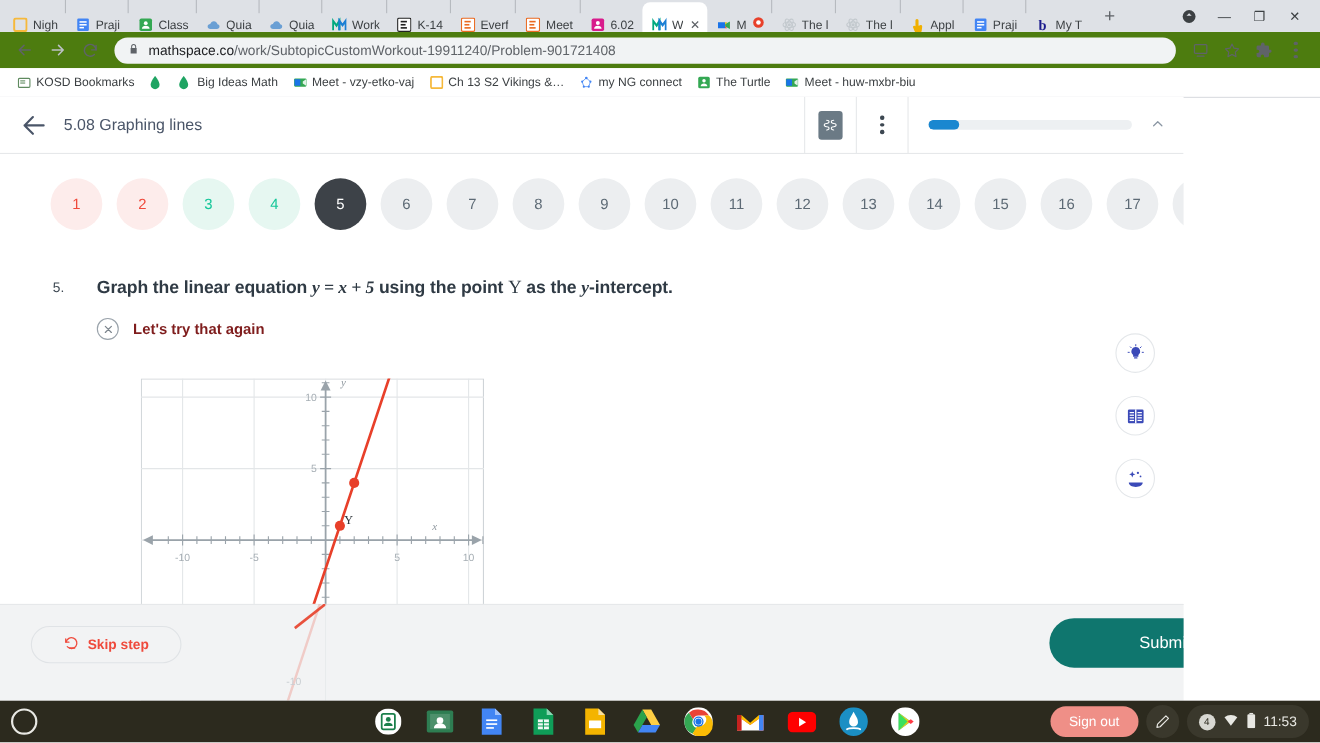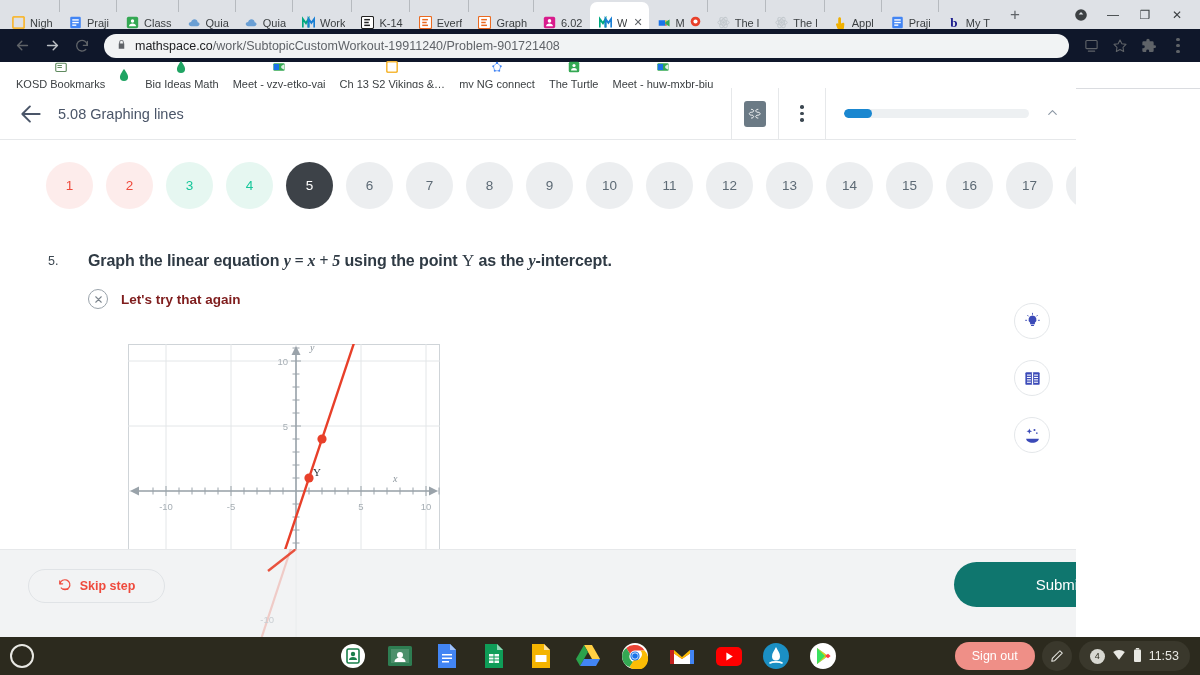--- a/index.html
+++ b/index.html
@@ -29,33 +29,33 @@
   .favicon { width:13px; height:13px; flex:0 0 13px; border-radius:2px;
              display:flex; align-items:center; justify-content:center;
              font-size:9px; font-weight:bold; color:#fff; line-height:1; }
   .tab-close { font-size:11px; color:#5f6368; margin-left:1px; }
   .newtab { width:26px; height:26px; display:flex; align-items:center; justify-content:center;
             font-size:17px; color:#5f6368; margin-left:6px; margin-bottom:1px; }
   .winctl { position:absolute; right:0; top:0; height:29px; display:flex; align-items:center; gap:2px; padding-right:8px;}
   .winctl span { width:30px; height:29px; display:flex; align-items:center; justify-content:center;
                  font-size:12px; color:#3c4043; }
 
-  .toolbar { height:33px; background:#0f172a; display:flex; align-items:center; padding:0 8px; gap:2px;}
+  .toolbar { height:33px; background:#4d7c0f; display:flex; align-items:center; padding:0 8px; gap:2px;}
   .tb-icon { width:28px; height:28px; display:flex; align-items:center; justify-content:center;
              color:#5f6368; font-size:15px; border-radius:50%; flex:0 0 auto;}
   .omnibox {
     flex:1; height:24px; background:#f1f3f4; border-radius:13px; display:flex;
     align-items:center; padding:0 12px; gap:8px; margin:0 6px; font-size:12.5px; color:#5f6368;
   }
   .omnibox .url-main { color:#202124; }
   .tb-right { display:flex; align-items:center; gap:1px; }
 
   .bookmarks { height:26px; background:#fff; display:flex; align-items:center;
                padding:0 10px; gap:2px; font-size:11px; color:#3c4043; }
-  .bm { display:flex; align-items:center; gap:5px; padding:3px 6px; border-radius:4px; white-space:nowrap;flex-direction:column;}
+  .bm { display:flex; align-items:center; gap:5px; padding:3px 6px; border-radius:4px; white-space:nowrap;}
   .bmico { width:12px; height:12px; flex:0 0 12px; border-radius:2px; display:block; }
 
   .sep-line { height:1px; background:#dadce0; }
 
   
   #page { position:absolute; top:88px; left:0; width:1076px; height:549px; background:#fff; overflow:hidden; }
 
   .app-header { height:52px; display:flex; align-items:center; border-bottom:1px solid #e6e8ea; }
   .back-arrow { width:26px; height:26px; margin-left:18px; margin-right:14px; color:#4a5568; }
   .app-title { font-size:14.5px; color:#4a5568; }
@@ -228,21 +228,21 @@
           <span class="favicon">
             <svg width="13" height="13" viewBox="0 0 16 16">
               <rect x="0.6" y="0.6" width="14.8" height="14.8" rx="1.5" fill="#fff" stroke="#ea6a21" stroke-width="1.4"></rect>
               <g fill="#ea6a21">
                 <rect x="4" y="3.6" width="7" height="1.8"></rect>
                 <rect x="4" y="7.1" width="5.5" height="1.8"></rect>
                 <rect x="4" y="10.6" width="7" height="1.8"></rect>
               </g>
             </svg>
           </span>
-          <span class="tlabel">Graph</span>
+          <span class="tlabel">Meet</span>
         </div>
         <div class="tab-sep"></div>
         <div class="tab">
           <span class="favicon">
             <svg width="13" height="13" viewBox="0 0 16 16">
               <rect x="1" y="1" width="14" height="14" rx="2" fill="#d81b8c"></rect>
               <circle cx="8" cy="6" r="2.2" fill="#fff"></circle>
               <path d="M3.8 12.6c0-2.3 1.9-3.4 4.2-3.4s4.2 1.1 4.2 3.4z" fill="#fff"></path>
             </svg>
           </span>

